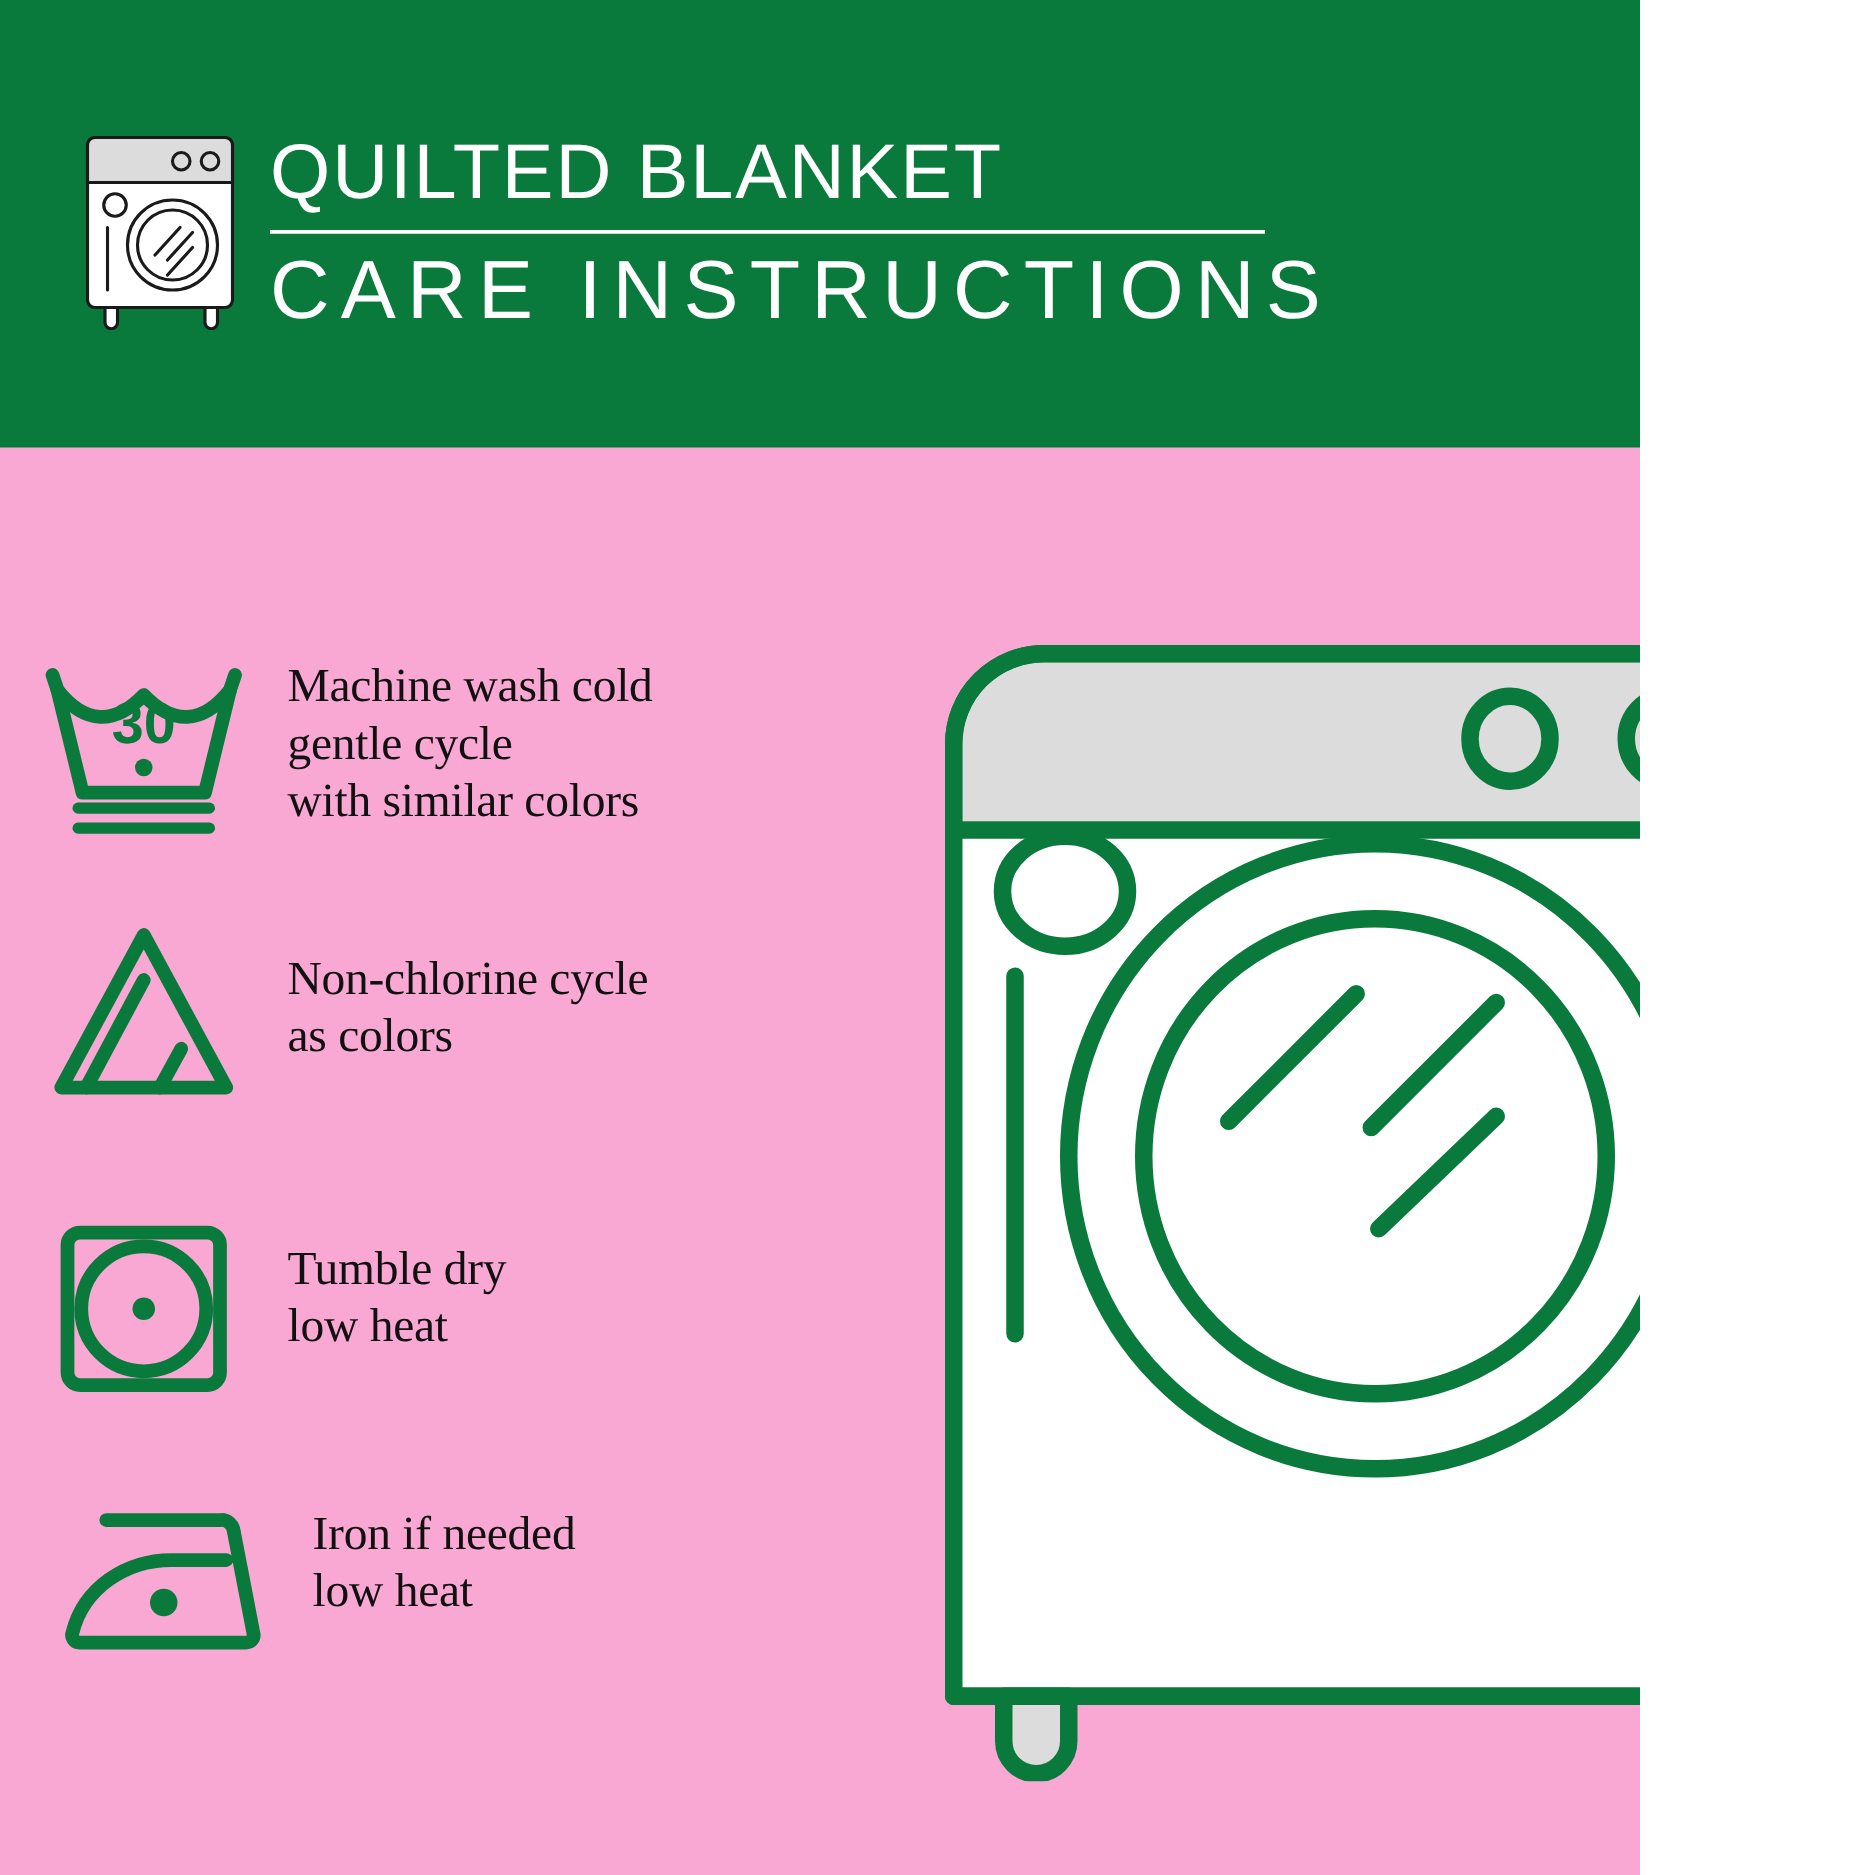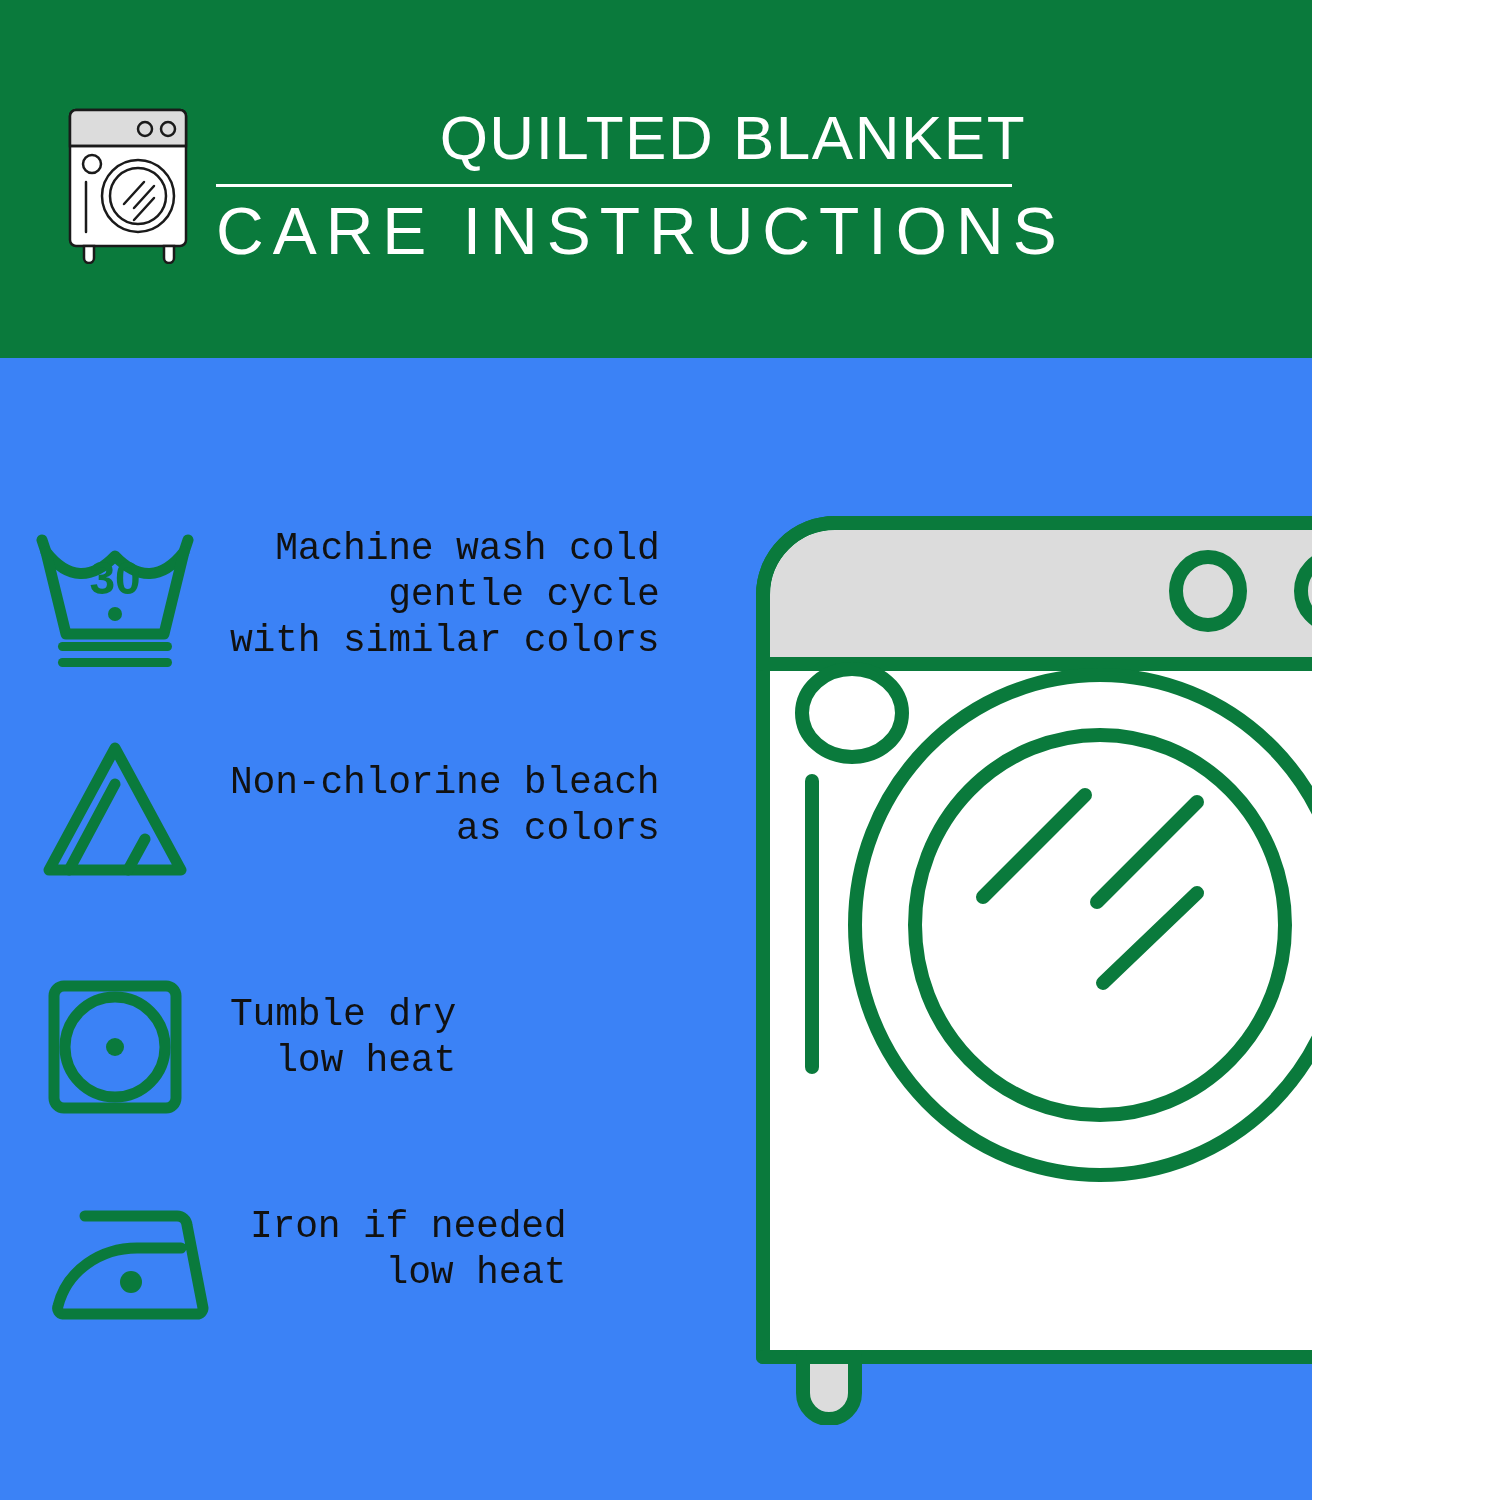--- a/index.html
+++ b/index.html
@@ -8,23 +8,22 @@
     padding: 0;
     background: #ffffff;
   }
   body {
     font-family: "Liberation Sans", sans-serif;
   }
   .page {
     position: relative;
     width: 1312px;
     height: 1500px;
-    background: #3b82f6;
+    background: #f9a8d4;
     overflow: hidden;
-    text-align: right;
   }
 
   
   .header {
     position: absolute;
     left: 0;
     top: 0;
     width: 1500px;
     height: 358px;
     background: #0a7a3c;
@@ -90,21 +89,21 @@
 
   .care-symbol {
     width: 230px;
     min-width: 230px;
     display: flex;
     justify-content: center;
     align-items: flex-start;
     padding-top: 4px;
   }
   .care-label {
-    font-family: Liberation Mono, monospace;
+    font-family: Liberation Serif, serif;
     font-size: 38px;
     line-height: 46px;
     color: #111111;
     letter-spacing: -0.2px;
     padding-top: 8px;
   }
   .care-row.r1 .care-label { padding-top: 30px; }
   .care-row.r2 .care-label { padding-top: 24px; }
   .care-row.r3 .care-label { padding-top: 18px; }
 
@@ -185,21 +184,21 @@
       <div class="care-symbol">
         <svg viewBox="0 0 160 150" width="160" height="150" aria-hidden="true">
           <g fill="none" stroke="#0a7a3c" stroke-width="11" stroke-linecap="round" stroke-linejoin="round">
             <path d="M80 14 L146 136 L14 136 Z"></path>
             <line x1="80" y1="50" x2="34" y2="136"></line>
             <line x1="110" y1="105" x2="93" y2="136"></line>
           </g>
         </svg>
       </div>
       <div class="care-label">
-        <div>Non-chlorine bleach</div>
+        <div>Non-chlorine cycle</div>
         <div>as colors</div>
       </div>
     </div>
 
     <div class="care-row r2">
       <div class="care-symbol">
         <svg viewBox="0 0 150 150" width="150" height="150" aria-hidden="true">
           <rect x="14" y="14" width="122" height="122" rx="10" ry="10" fill="none" stroke="#0a7a3c" stroke-width="11"></rect>
           <circle cx="75" cy="75" r="50" fill="none" stroke="#0a7a3c" stroke-width="11"></circle>
           <circle cx="75" cy="75" r="9" fill="#0a7a3c"></circle>

